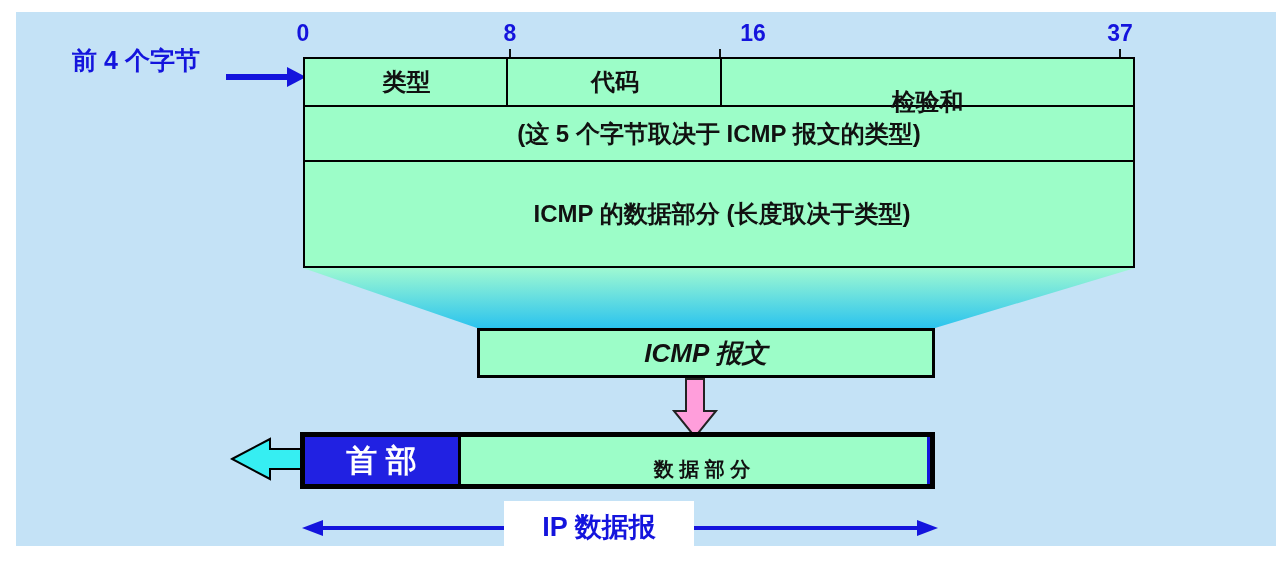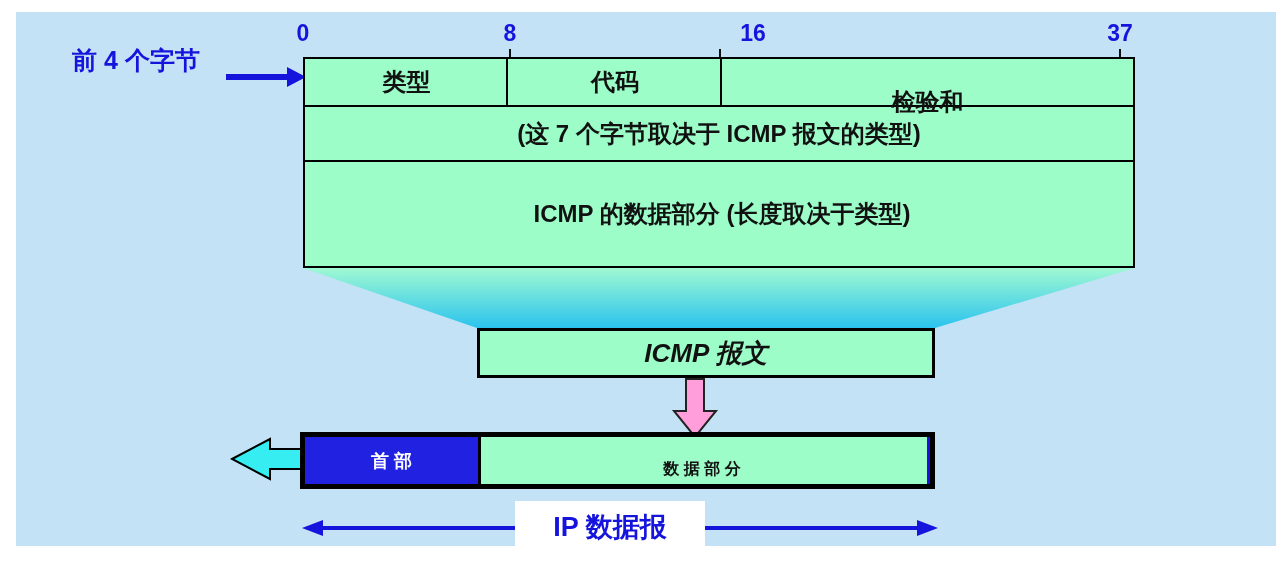--- a/index.html
+++ b/index.html
@@ -36,30 +36,30 @@
 
   
   .funnel { left:303px; top:268px; }
   .icmp-box { left:477px; top:328px; width:458px; height:50px;
     background:#9cfdc8; border:3px solid #000; font-size:26px; color:#111;font-style:italic; }
   .pink-arrow { left:671px; top:378px; }
 
   
   .ip-bar { left:300px; top:432px; width:635px; height:57px;
     border:5px solid #000; background:#9cfdc8; }
-  .ip-hdr { position:absolute; left:0; top:0; width:176px; height:47px;
-    background:#2121e2; border-right:3px solid #000; color:#ffffff; font-size:18px; }
+  .ip-hdr { position:absolute; left:0; top:0; width:156px; height:47px;
+    background:#2121e2; border-right:3px solid #000; color:#ffffff; font-size:31px; }
   .ip-data { position:absolute; left:172px; top:0; width:450px; height:64px;
-    color:#111; font-size:16px; }
+    color:#111; font-size:20px; }
   .ip-strip { position:absolute; right:0; top:0; width:3px; height:47px; background:#1414dd; }
   .cyan-arrow { left:230px; top:436px; }
 
   
   .span-arrow { left:300px; top:516px; }
-  .caption { left:515px; top:501px; width:190px; height:51px; background:#ffffff;
+  .caption { left:504px; top:501px; width:190px; height:51px; background:#ffffff;
     color:#1414dd; font-size:27px; z-index:3; }
 </style>
 </head>
 <body>
 
 <div id="page">
   <div class="panel"></div>
 
   <div class="abs annotation">
     <div>前 4 个字节</div>
@@ -78,21 +78,21 @@
   <div class="abs tick" style="left:1119px;"></div>
 
   <div class="abs hdr-table">
     <div class="vdiv" style="left:201px;"></div>
     <div class="vdiv" style="left:415px;"></div>
     <div class="hline" style="top:46px;"></div>
     <div class="hline" style="top:101px;"></div>
     <div class="cell c2 flexc">代码</div>
     <div class="cell c1 flexc">类型</div>
     <div class="cell c3 flexc">检验和</div>
-    <div class="cell r2 flexc">(这 7 个字节取决于 ICMP 报文的类型)</div>
+    <div class="cell r2 flexc">(这 5 个字节取决于 ICMP 报文的类型)</div>
     <div class="cell r3 flexc">ICMP 的数据部分 (长度取决于类型)</div>
   </div>
 
   <svg class="abs funnel" width="832" height="60">
     <defs>
       <linearGradient id="funnelGrad" x1="0" y1="0" x2="0" y2="1">
         <stop offset="0" stop-color="#9ff9d2"></stop>
         <stop offset="1" stop-color="#2bc3ee"></stop>
       </linearGradient>
     </defs>

